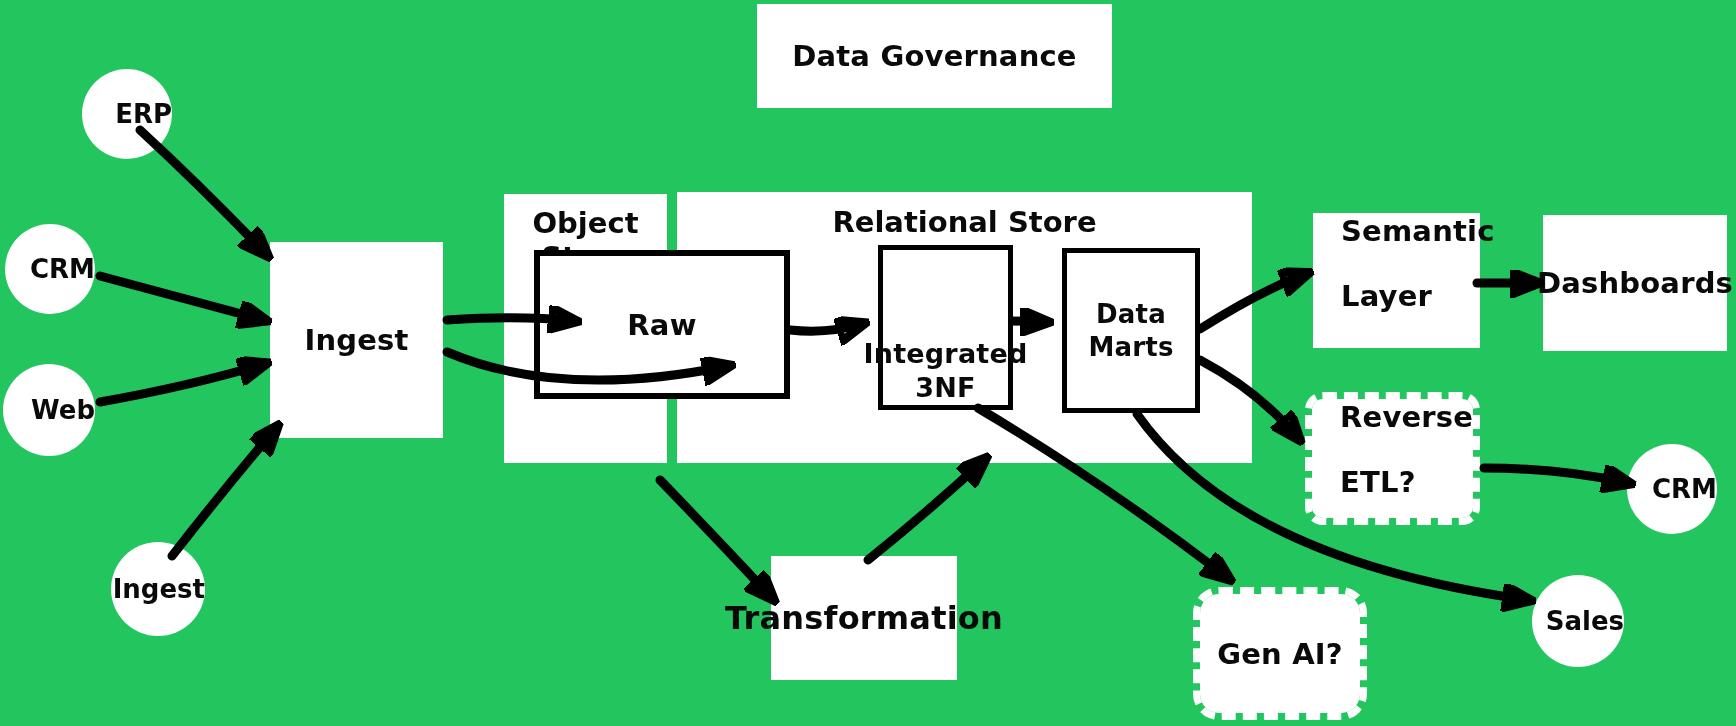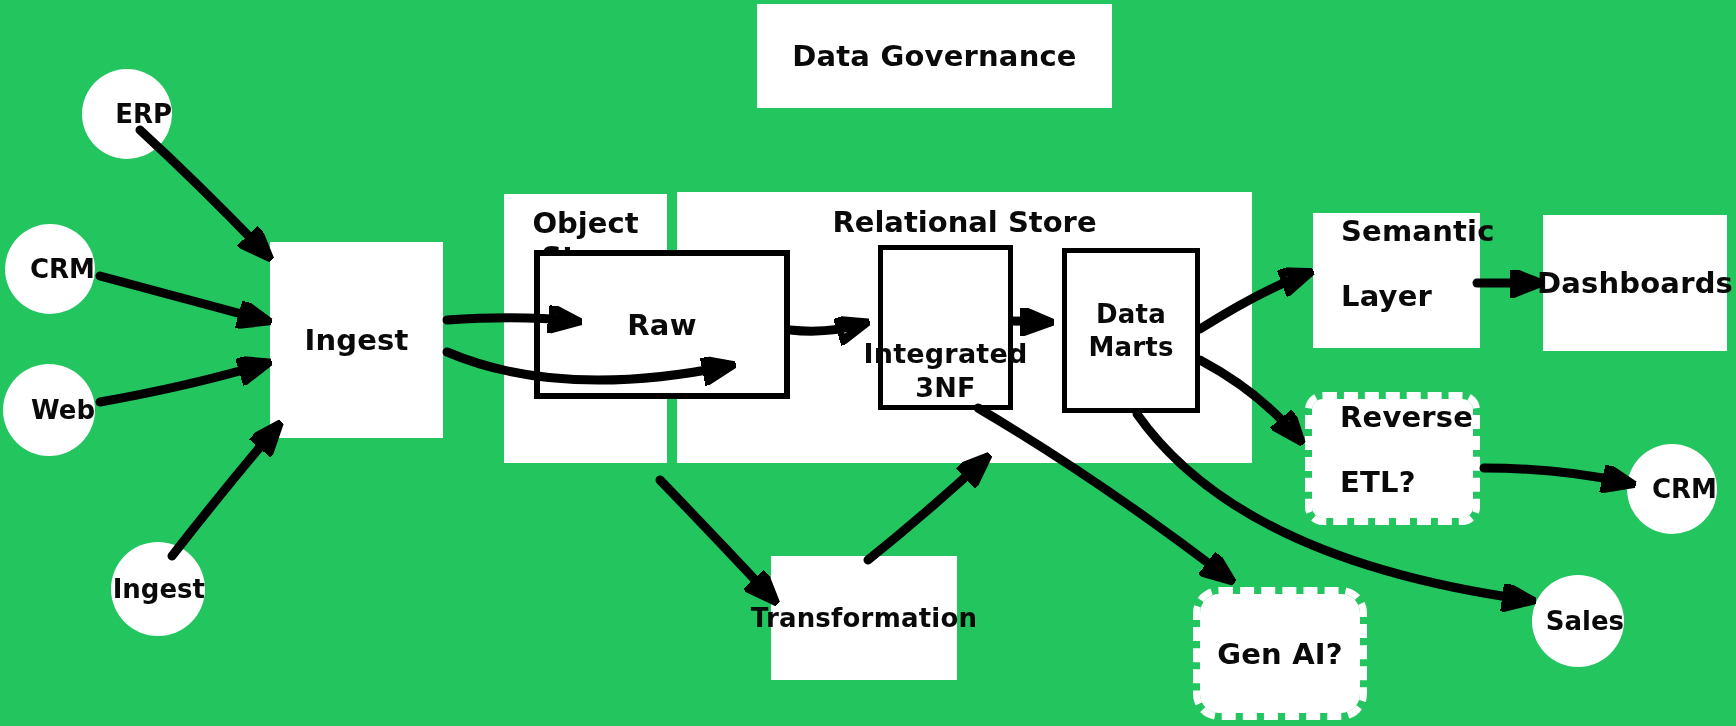--- a/index.html
+++ b/index.html
@@ -67,21 +67,21 @@
   </div>
 
   <div class="shape node" style="left:1543px;top:215px;width:184px;height:136px;">
     <span>Dashboards</span>
   </div>
 
   <div class="shape node dashed" style="left:1193px;top:587px;width:174px;height:133px;border-radius:26px;">
     <span>Gen AI?</span>
   </div>
 
-  <div class="shape node" style="left:771px;top:556px;width:186px;height:124px;font-size:26px;">
+  <div class="shape node" style="left:771px;top:556px;width:186px;height:124px;font-size:32px;">
     <span>Transformation</span>
   </div>
 
   <div class="shape circle" style="left:82px;top:69px;width:90px;height:90px;">
     <span>ERP</span>
   </div>
   <div class="shape circle" style="left:5px;top:224px;width:90px;height:90px;">
     <span>CRM</span>
   </div>
   <div class="shape circle" style="left:3px;top:364px;width:92px;height:92px;">

